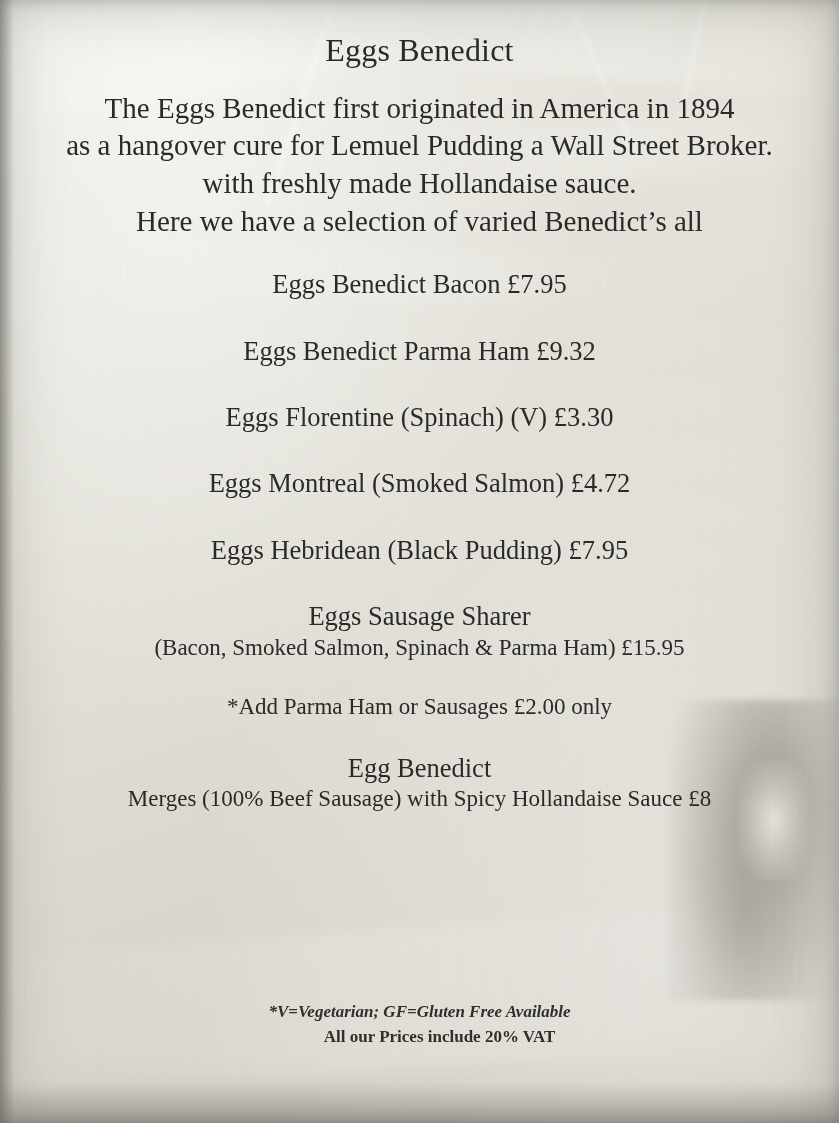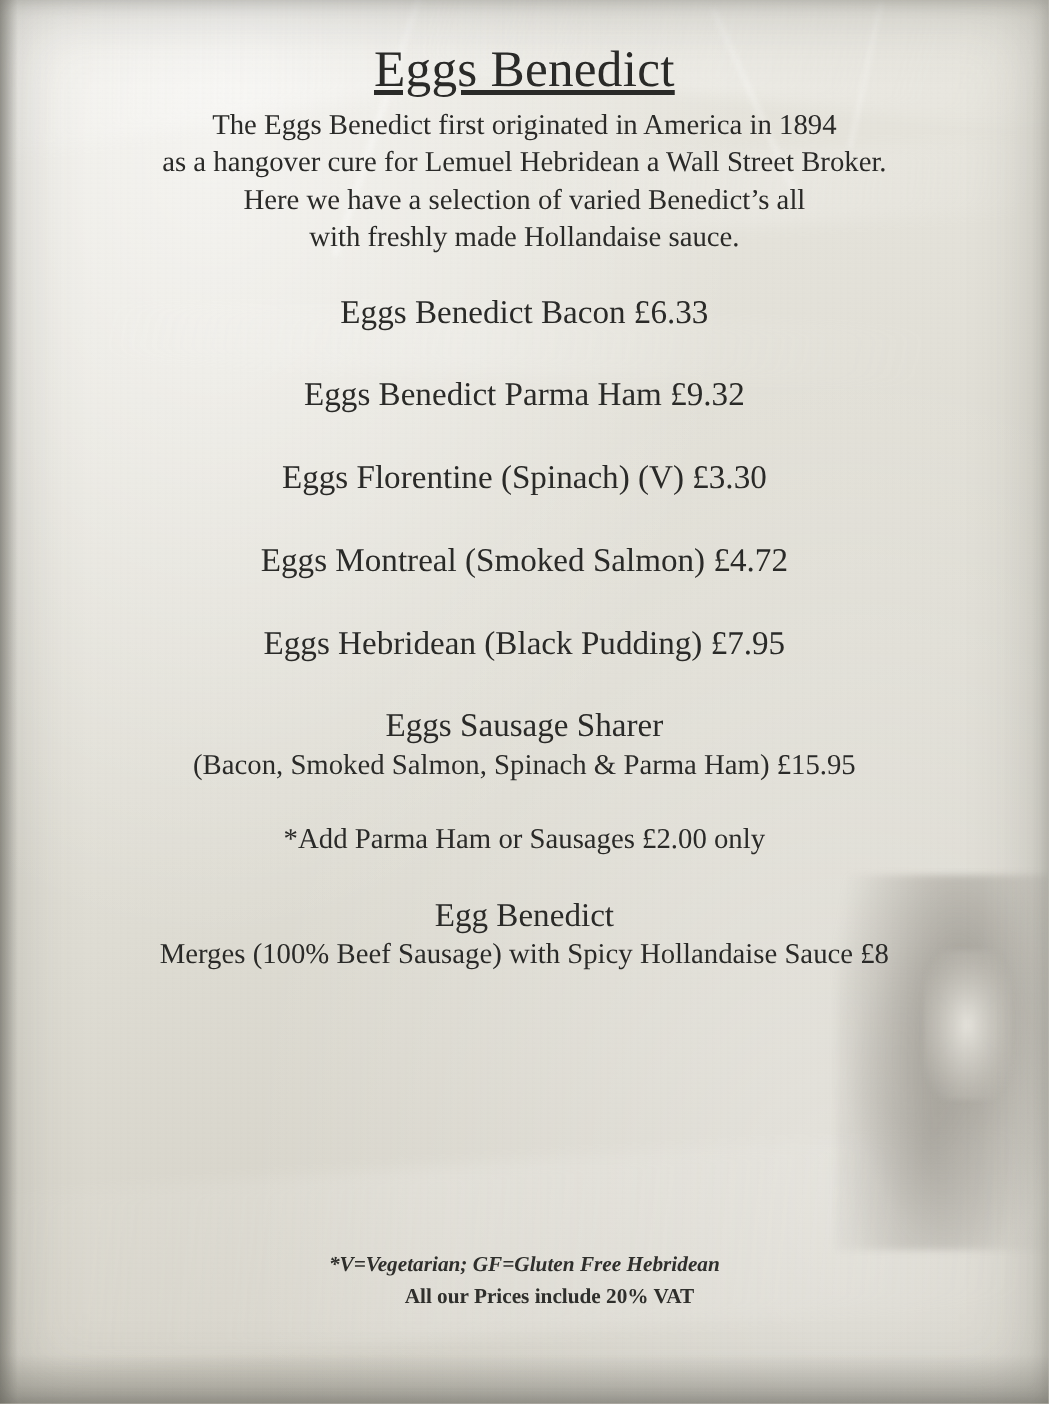--- a/index.html
+++ b/index.html
@@ -92,29 +92,28 @@
 
   .content {
     position: relative;
     z-index: 3;
     padding: 34px 22px 0 22px;
     text-align: center;
     color: #2a2a28;
   }
 
   .title {
-    font-size: 41px;
+    font-size: 32px;
     line-height: 1.05;
     letter-spacing: .2px;
-    margin-bottom: 8px;
-    text-decoration: underline;
+    margin-bottom: 22px;
   }
 
   .intro {
-    font-size: 23px;
+    font-size: 29px;
     line-height: 1.30;
     letter-spacing: 0px;
   }
   .intro div { white-space: nowrap; }
 
   .items { margin-top: 28px; }
 
   .item {
     font-size: 26.5px;
     line-height: 1.26;
@@ -168,29 +167,29 @@
   <div class="crease crease-3"></div>
   <div class="hand-blob"></div>
   <div class="hand-blob2"></div>
 
   <div class="content">
 
     <div class="title">Eggs Benedict</div>
 
     <div class="intro">
       <div>The Eggs Benedict first originated in America in 1894</div>
-      <div>as a hangover cure for Lemuel Hebridean a Wall Street Broker.</div>
+      <div>as a hangover cure for Lemuel Pudding a Wall Street Broker.</div>
+      <div>with freshly made Hollandaise sauce.</div>
       <div>Here we have a selection of varied Benedict’s all</div>
-      <div>with freshly made Hollandaise sauce.</div>
     </div>
 
     <div class="items">
 
       <div class="item">
-        <span>Eggs Benedict Bacon £6.33</span>
+        <span>Eggs Benedict Bacon £7.95</span>
       </div>
 
       <div class="item">
         <span>Eggs Benedict Parma Ham £9.32</span>
       </div>
 
       <div class="item">
         <span>Eggs Florentine (Spinach) (V) £3.30</span>
       </div>
 
@@ -213,21 +212,21 @@
 
       <div class="item">
         <span>Egg Benedict</span>
         <span class="sub">Merges (100% Beef Sausage) with Spicy Hollandaise Sauce £8</span>
       </div>
 
     </div>
   </div>
 
   <div class="footnote">
-    <div class="line1">*V=Vegetarian; GF=Gluten Free Hebridean</div>
+    <div class="line1">*V=Vegetarian; GF=Gluten Free Available</div>
     <div class="line2">All our Prices include 20% VAT</div>
   </div>
 
   <div class="grain"></div>
   <div class="left-strip"></div>
   <div class="bottom-strip"></div>
   <div class="edge-shadow"></div>
 </div>
 
 </body></html>

